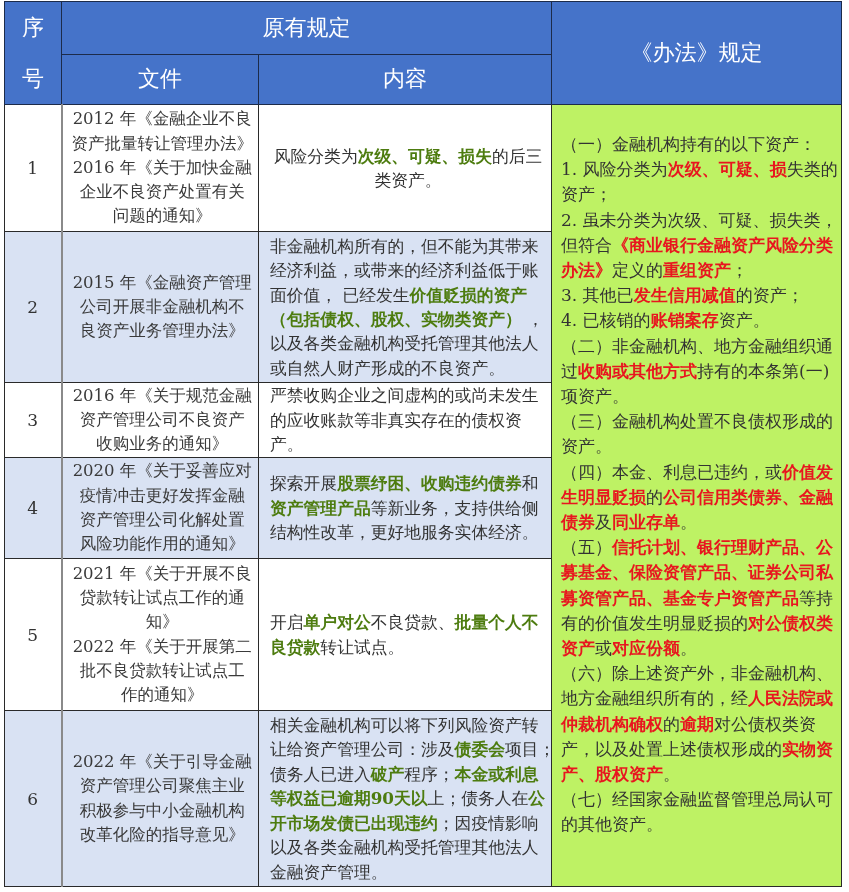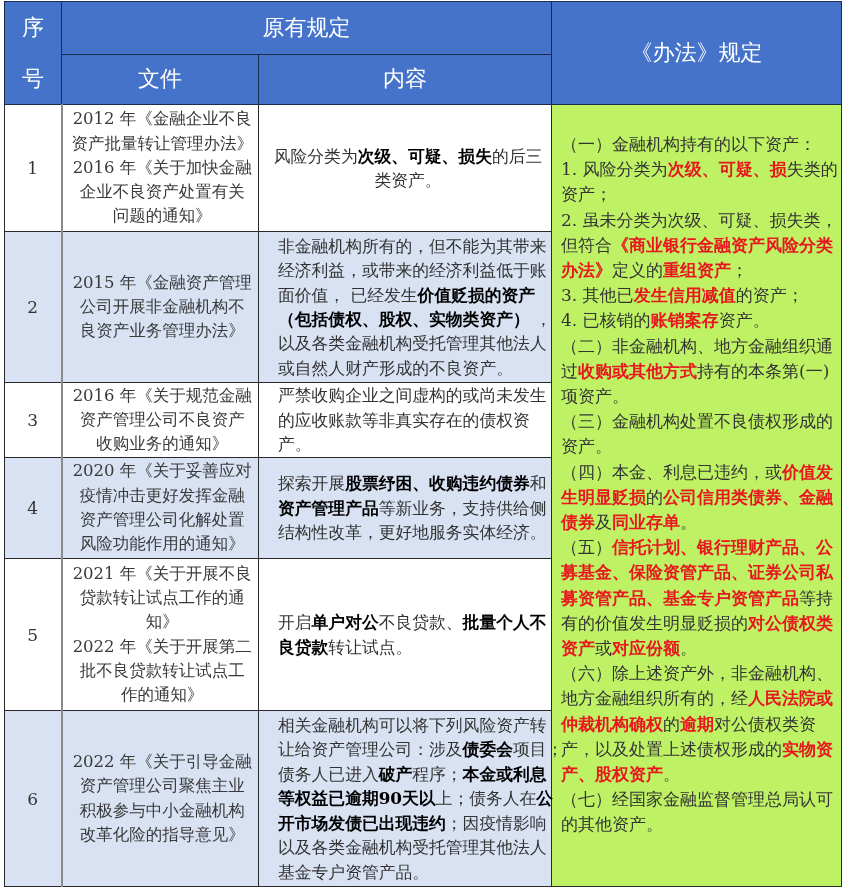--- a/index.html
+++ b/index.html
@@ -44,34 +44,34 @@
     border-right: 2px solid #8a8a8a;
   }
   td.doc {
     padding: 0 4px 0 8px;
     font-size: 16.5px;
     line-height: 24.3px;
     color: #3a3a3a;
     text-align: center;
   }
   td.content {
-    padding: 0 6px 0 19px;
+    padding: 0 6px 0 11px;
     font-size: 16.8px;
     line-height: 24.4px;
   }
   td.content.center { text-align: center; padding: 0 2px 0 8px; }
   td.measures {
     background: #bef264;
     vertical-align: top;
     padding: 27px 6px 0 9px;
     font-size: 17px;
     line-height: 25.2px;
   }
   .line { display: block; }
-  .bold { font-weight: bold; color: #000000; }
+  .bold { font-weight: bold; color: #4d7c0f; }
   .red { font-weight: bold; color: #E8161F; text-align: center; }
 
   tr.r1 { height: 127px; }
   tr.r2 { height: 151px; }
   tr.r3 { height: 75px; }
   tr.r4 { height: 101px; }
   tr.r5 { height: 152px; }
   tr.r6 { height: 176px; }
 </style>
 </head>
@@ -209,17 +209,17 @@
           <div class="line"><span>积极参与中小金融机构</span></div>
           <div class="line"><span>改革化险的指导意见》</span></div>
         </td>
       <td class="content">
           <div class="line"><span>相关金融机构可以将下列风险资产转</span></div>
           <div class="line"><span>让给资产管理公司：涉及</span><span class="bold">债委会</span><span>项目；</span></div>
           <div class="line"><span>债务人已进入</span><span class="bold">破产</span><span>程序；</span><span class="bold">本金或利息</span></div>
           <div class="line"><span class="bold">等权益已逾期90天以</span><span>上；债务人在</span><span class="bold">公</span></div>
           <div class="line"><span class="bold">开市场发债已出现违约</span><span>；因疫情影响</span></div>
           <div class="line"><span>以及各类金融机构受托管理其他法人</span></div>
-          <div class="line"><span>基金专户资管产品。</span></div>
+          <div class="line"><span>金融资产管理。</span></div>
         </td>
     </tr>
   </tbody>
 </table>
 
 </body></html>

